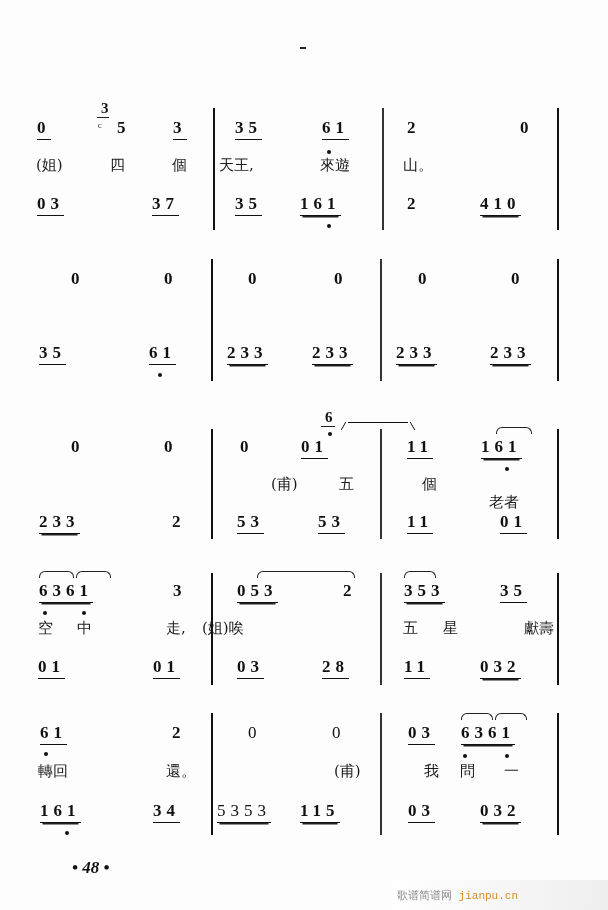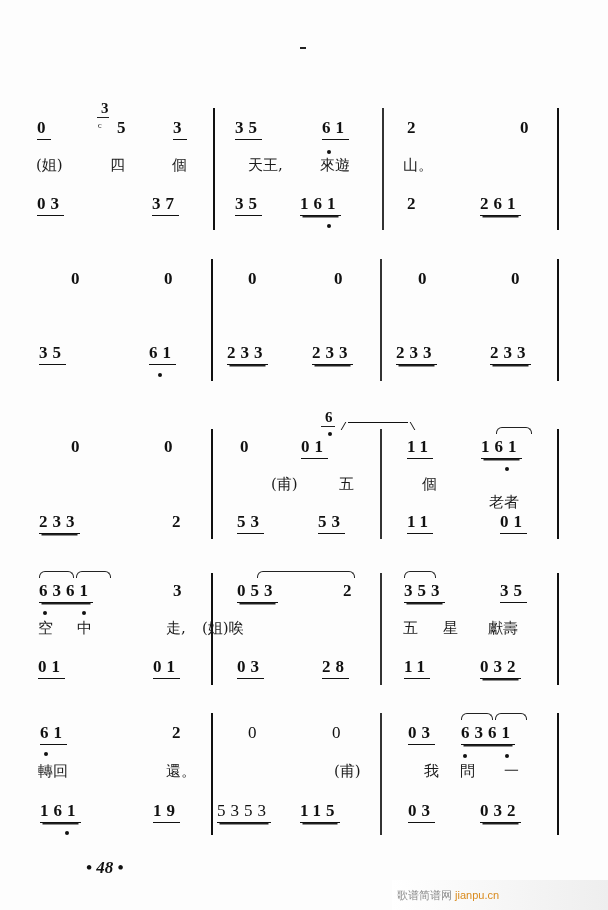--- a/index.html
+++ b/index.html
@@ -16,25 +16,25 @@
   .note.u2 { border-bottom:1.5px solid #111; padding-bottom:1px; box-shadow:0 4px 0 -2.5px #222; }
   .lyric { position:absolute; font-family:"DejaVu Serif", serif; font-size:15px; line-height:18px;
            white-space:nowrap; color:#1a1a1a; }
   .dot { position:absolute; width:4px; height:4px; border-radius:50%; background:#111; }
   .grace { position:absolute; font-family:"Liberation Serif", serif; font-weight:bold; font-size:15px; line-height:16px; }
   .grace-line { position:absolute; height:1px; background:#222; }
   .slur { position:absolute; border:1.5px solid #222; border-bottom:none; border-radius:6px 6px 0 0; height:6px; }
   .bracket { position:absolute; border-top:1.5px solid #111; height:8px; }
   .bracket::before { content:""; position:absolute; left:-5px; top:-1px; width:6px; height:8px; border-left:1.5px solid #111; transform:skewX(-30deg); }
   .bracket::after { content:""; position:absolute; right:-5px; top:-1px; width:6px; height:8px; border-right:1.5px solid #111; transform:skewX(30deg); }
-  .pagenum { position:absolute; left:86px; top:858px; font-family:"Liberation Serif", serif;
+  .pagenum { position:absolute; left:72px; top:858px; font-family:"Liberation Serif", serif;
              font-style:italic; font-weight:bold; font-size:17px; }
   .watermark { position:absolute; left:392px; top:880px; width:216px; height:30px;
                background:linear-gradient(90deg,#ffffff,#eeeeee); }
-  .wm-text { position:absolute; left:397px; top:888px; font-family:Liberation Sans, sans-serif; font-size:11px; color:#8a8a8a; }
+  .wm-text { position:absolute; left:397px; top:888px; font-family:Liberation Mono, monospace; font-size:11px; color:#8a8a8a; }
   .wm-url { color:#d98a1c; }
 </style>
 </head>
 <body>
 
 <div class="page">
 
   <div class="mark" style="left:300px;top:47px;"></div>
 
   <div class="system" style="top:100px;height:140px;">
@@ -49,32 +49,32 @@
     <span class="note" style="left:117px;top:18px;">5</span>
     <span class="note u1" style="left:173px;top:18px;">3</span>
     <span class="lyric" style="left:36px;top:56px;">(姐)</span>
     <span class="lyric" style="left:110px;top:56px;">四</span>
     <span class="lyric" style="left:172px;top:56px;">個</span>
     <span class="note u1" style="left:37px;top:94px;">03</span>
     <span class="note u1" style="left:152px;top:94px;">37</span>
 
     <span class="note u1" style="left:235px;top:18px;">35</span>
     <span class="note u1" style="left:322px;top:18px;">61</span>
-    <span class="lyric" style="left:248px;top:56px;">天王,</span>
+    <span class="lyric" style="left:219px;top:56px;">天王,</span>
     <div class="dot" style="left:327px;top:50px;"></div>
     <span class="lyric" style="left:320px;top:56px;">來遊</span>
     <span class="note u1" style="left:235px;top:94px;">35</span>
     <span class="note u2" style="left:300px;top:94px;">161</span>
     <div class="dot" style="left:327px;top:124px;"></div>
 
     <span class="note" style="left:407px;top:18px;">2</span>
     <span class="note" style="left:520px;top:18px;">0</span>
     <span class="lyric" style="left:403px;top:56px;">山。</span>
     <span class="note" style="left:407px;top:94px;">2</span>
-    <span class="note u2" style="left:480px;top:94px;">261</span>
+    <span class="note u2" style="left:480px;top:94px;">410</span>
   </div>
 
   <div class="system" style="top:255px;height:130px;">
     <div class="bar" style="left:211px;top:4px;height:122px;"></div>
     <div class="bar thin" style="left:380px;top:4px;height:122px;"></div>
     <div class="bar" style="left:557px;top:4px;height:122px;"></div>
 
     <span class="note" style="left:71px;top:14px;">0</span>
     <span class="note" style="left:164px;top:14px;">0</span>
     <span class="note u1" style="left:39px;top:88px;">35</span>
@@ -145,38 +145,38 @@
     <span class="note" style="left:343px;top:16px;">2</span>
     <span class="lyric" style="left:202px;top:54px;">(姐)唉</span>
     <span class="note u1" style="left:237px;top:92px;">03</span>
     <span class="note u1" style="left:322px;top:92px;">28</span>
 
     <div class="slur" style="left:404px;top:6px;width:30px;"></div>
     <span class="note u2" style="left:404px;top:16px;">353</span>
     <span class="note u1" style="left:500px;top:16px;">35</span>
     <span class="lyric" style="left:403px;top:54px;">五</span>
     <span class="lyric" style="left:443px;top:54px;">星</span>
-    <span class="lyric" style="left:488px;top:54px;text-align:center;">獻壽</span>
+    <span class="lyric" style="left:524px;top:54px;text-align:center;">獻壽</span>
     <span class="note u1" style="left:404px;top:92px;">11</span>
     <span class="note u2" style="left:480px;top:92px;">032</span>
   </div>
 
   <div class="system" style="top:705px;height:130px;">
     <div class="bar" style="left:211px;top:8px;height:122px;"></div>
     <div class="bar thin" style="left:380px;top:8px;height:122px;"></div>
     <div class="bar" style="left:557px;top:8px;height:122px;"></div>
 
     <span class="note u1" style="left:40px;top:18px;">61</span>
     <span class="note" style="left:172px;top:18px;">2</span>
     <div class="dot" style="left:44px;top:47px;"></div>
     <span class="lyric" style="left:38px;top:57px;">轉回</span>
     <span class="lyric" style="left:166px;top:57px;">還。</span>
     <span class="note u2" style="left:40px;top:96px;">161</span>
     <div class="dot" style="left:65px;top:126px;"></div>
-    <span class="note u1" style="left:153px;top:96px;">19</span>
+    <span class="note u1" style="left:153px;top:96px;">34</span>
 
     <span class="note" style="left:248px;top:18px;font-weight:normal;">0</span>
     <span class="note" style="left:332px;top:18px;font-weight:normal;">0</span>
     <span class="lyric" style="left:334px;top:57px;">(甫)</span>
     <span class="note u2" style="left:217px;top:96px;font-weight:normal;">5353</span>
     <span class="note u2" style="left:300px;top:96px;">115</span>
 
     <span class="note u1" style="left:408px;top:18px;">03</span>
     <div class="slur" style="left:461px;top:8px;width:30px;"></div>
     <div class="slur" style="left:495px;top:8px;width:30px;"></div>

